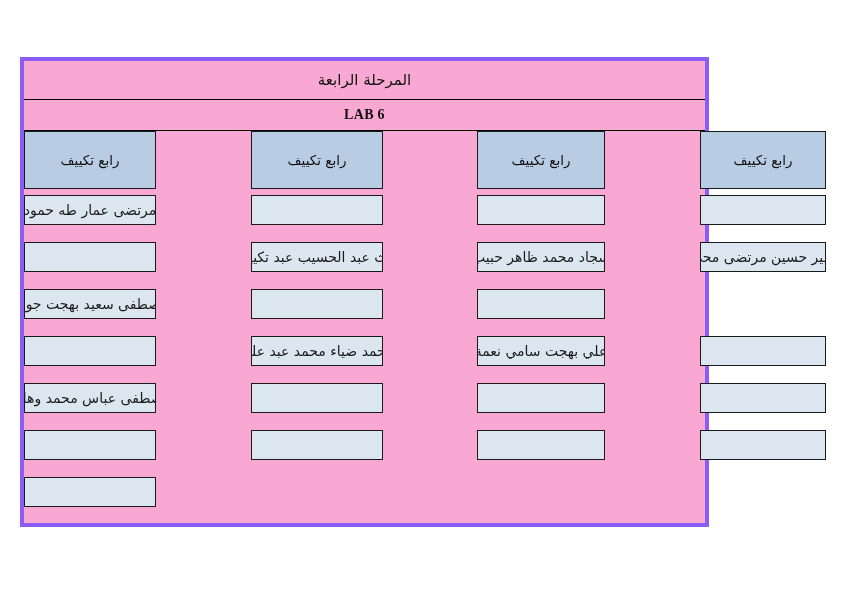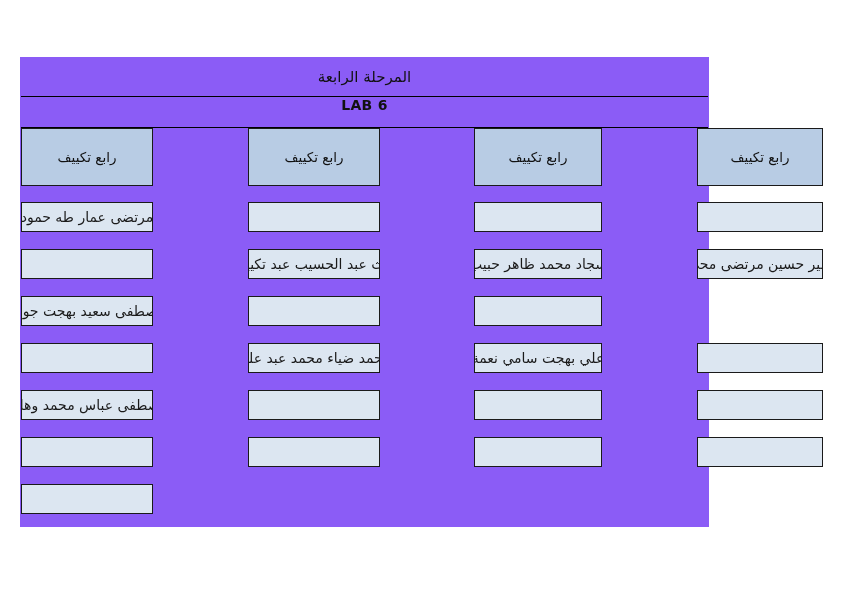--- a/index.html
+++ b/index.html
@@ -7,41 +7,42 @@
     width:842px;height:595px;
     background:#ffffff;
     font-family:"DejaVu Sans","Liberation Sans",sans-serif;
     overflow:hidden;
     position:relative;
   }
   #sheet{
     position:absolute;
     left:20px; top:57px;
     width:689px; height:470px;
-    border:1px solid #8b5cf6;
-    box-sizing:border-box;
-    background:#8b5cf6;
+    border:4px solid #8b5cf6;
+    box-sizing:border-box;
+    background:#f9a8d4;
   }
   .title-row{
     height:39px;
     border-bottom:1px solid #000000;
     display:flex;align-items:center;justify-content:center;
     box-sizing:border-box;
   }
   .title-row .txt{
     font-size:15px;
     color:#111111;
     direction:rtl;
     unicode-bidi:isolate;
   }
   .lab-row{
     height:31px;
     border-bottom:1px solid #000000;
-    display:flex;justify-content:center;
-    box-sizing:border-box;
+    display:flex;align-items:center;justify-content:center;
+    box-sizing:border-box;
+    font-family:Liberation Serif, serif;
   }
   .lab-row .txt{
     font-size:14px;
     font-weight:bold;
     color:#111111;
     letter-spacing:.3px;
   }
   .grid{
     position:relative;
     height:399px;
@@ -55,21 +56,21 @@
   .col-1{left:227px; width:132px;}
   .col-2{left:453px; width:128px;}
   .col-3{left:676px; width:126px;}
 
   .hdr{
     height:58px;
     background:#b8cce4;
     border:1.5px solid #1a1a1a;
     box-sizing:border-box;
     display:flex;align-items:center;justify-content:center;
-    margin-bottom:16px;
+    margin-bottom:6px;
   }
   .hdr .txt{
     font-size:13.5px;
     color:#111111;
     direction:rtl;
     unicode-bidi:isolate;
   }
   .cell{
     height:30px;
     background:#dce6f1;

